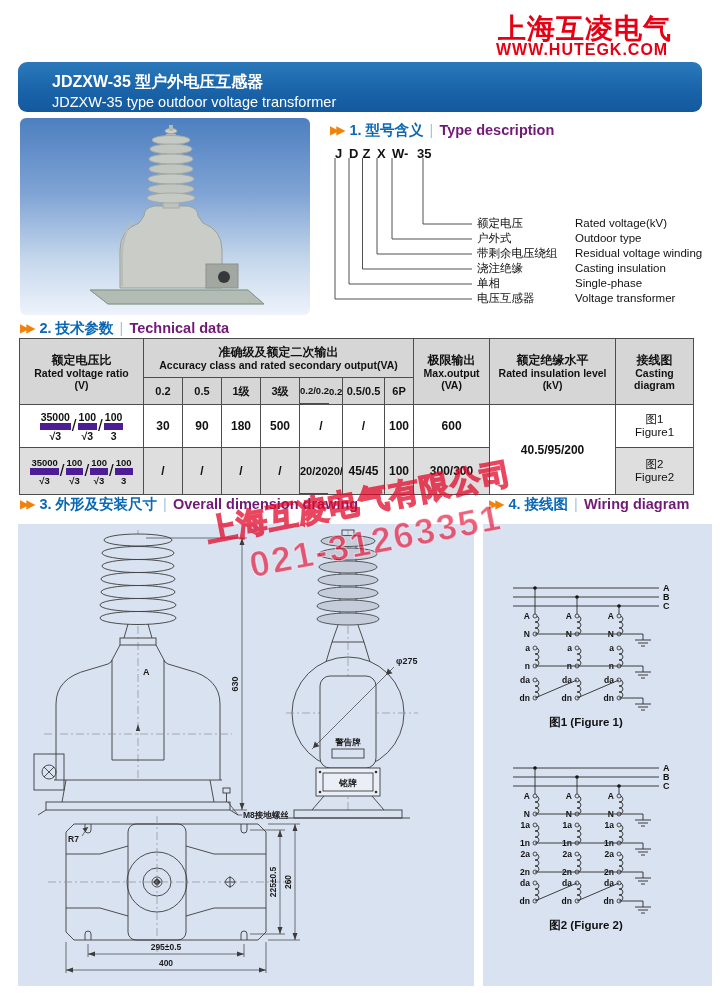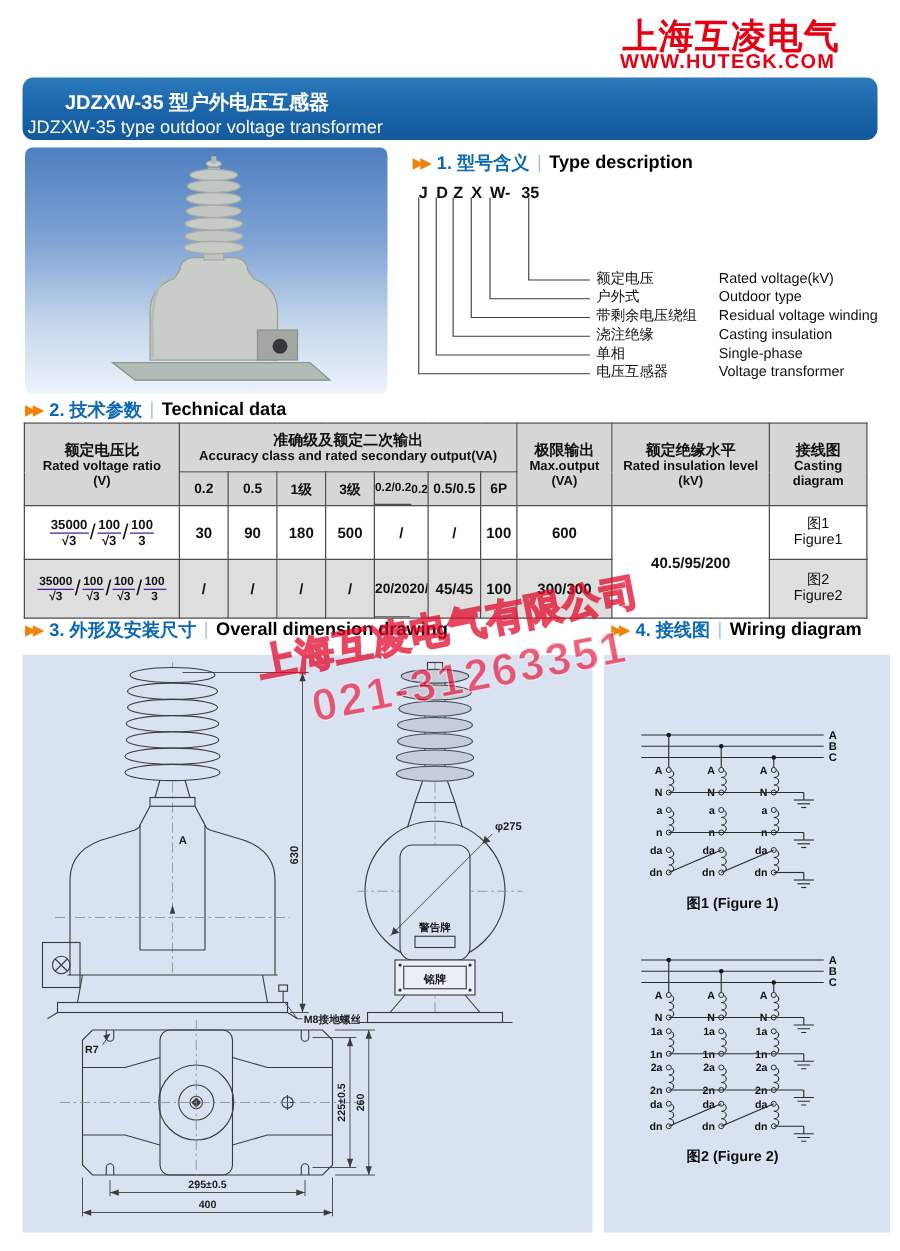--- a/index.html
+++ b/index.html
@@ -9,32 +9,32 @@
 
   
   .logo-zh{left:498px;top:10px;font-size:28px;font-weight:bold;color:#e60014;letter-spacing:1px;white-space:nowrap;}
   .logo-web{left:496px;top:41px;font-size:16px;font-weight:bold;color:#e60014;letter-spacing:1px;white-space:nowrap;}
 
   
   .titlebar{left:18px;top:62px;width:684px;height:50px;border-radius:9px;
             background:linear-gradient(180deg,#2b79bb 0%,#1a64aa 55%,#13599c 100%);
             color:#fff;padding:4px;box-sizing:border-box;}
   .titlebar .t1{font-size:16px;font-weight:bold;margin:6px 0 1px 30px;}
-  .titlebar .t2{font-size:14.5px;}
+  .titlebar .t2{font-size:14.5px;margin-left:30px;}
 
   
   .photo{left:20px;top:118px;width:290px;height:197px;border-radius:6px;overflow:hidden;
          background:linear-gradient(180deg,#4d7fc0 0%,#7fa3d4 38%,#c5d7ec 72%,#eef3fb 100%);}
 
   
   .sec-head{display:flex;align-items:center;white-space:nowrap;font-size:14.5px;height:18px;}
   .arrows{color:#f0820a;font-size:12px;letter-spacing:-3px;margin-right:7px;font-weight:bold;}
   .sec-zh{color:#0a68b4;font-weight:bold;}
   .sec-sep{color:#9cc5e6;margin:0 6px;font-weight:normal;}
-  .sec-en{color:#000000;font-weight:bold;}
+  .sec-en{color:#701a75;font-weight:bold;}
   #sec1{left:330px;top:121px;}
   #sec2{left:20px;top:319px;}
   #sec3{left:20px;top:495px;}
   #sec4{left:489px;top:495px;}
 
   
   #model-chars{left:328px;top:146px;width:120px;height:16px;}
   #model-chars span{position:absolute;top:0;font-size:13px;font-weight:bold;}
   #model-lines{left:320px;top:118px;}
   #meanings{left:477px;top:216px;width:240px;}
@@ -56,21 +56,21 @@
   .stack{display:flex;flex-direction:row;width:100%;height:100%;}
   .stack>div{flex:1;display:flex;align-items:center;justify-content:center;}
   .stack>div:first-child{border-bottom:1px solid #4d4d4d;}
   .stack.sm>div{font-size:9.5px;font-weight:bold;}
   .stack.lg>div{font-size:11px;font-weight:bold;}
   tr.r td{height:42px;font-size:12px;font-weight:bold;background:#fff;}
   tr.r.alt td{background:#dedede;height:46px;}
   tr.r td.ins{background:#fff;font-size:12px;}
   td.ratio{font-size:11px;}
   .frac{display:inline-block;vertical-align:middle;text-align:center;font-weight:bold;}
-  .frac .num{display:block;border-bottom:1px solid #4c1d95;padding:0 1px;font-size:10.5px;line-height:12px;}
+  .frac .num{display:block;border-bottom:7px solid #4c1d95;padding:0 1px;font-size:10.5px;line-height:12px;}
   .frac .den{display:block;font-size:10.5px;line-height:12px;}
   .fsl{font-size:17px;font-weight:normal;vertical-align:middle;margin:0 1px;}
   tr.alt td.ratio .frac .num,tr.alt td.ratio .frac .den{font-size:9.5px;line-height:11px;}
   td.wr div{line-height:13px;font-size:11.5px;font-weight:normal;}
 
   
   .wm{white-space:nowrap;z-index:60;pointer-events:none;}
   #wm1{left:203px;top:512px;font-size:30px;font-weight:bold;transform:rotate(-11deg);transform-origin:left top;
        color:rgba(255,245,245,0.12);-webkit-text-stroke:1.6px rgba(224,0,35,0.72);letter-spacing:1px;}
   #wm2{left:246px;top:545px;font-size:36px;font-weight:bold;transform:rotate(-11deg);transform-origin:left top;

